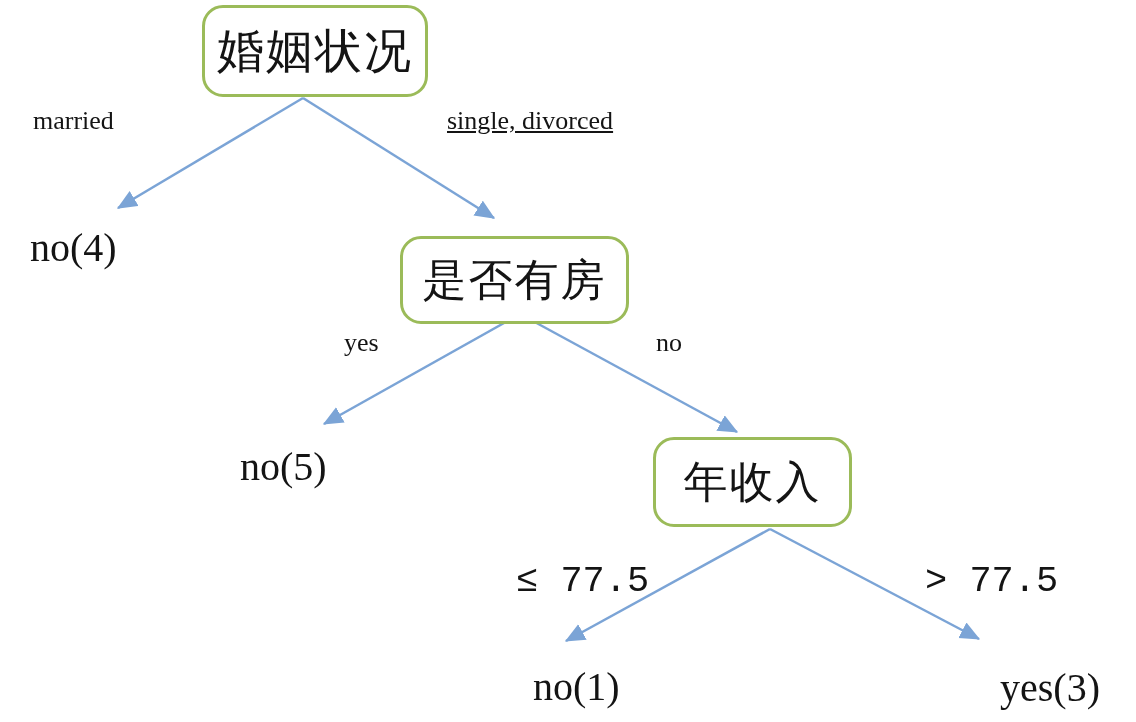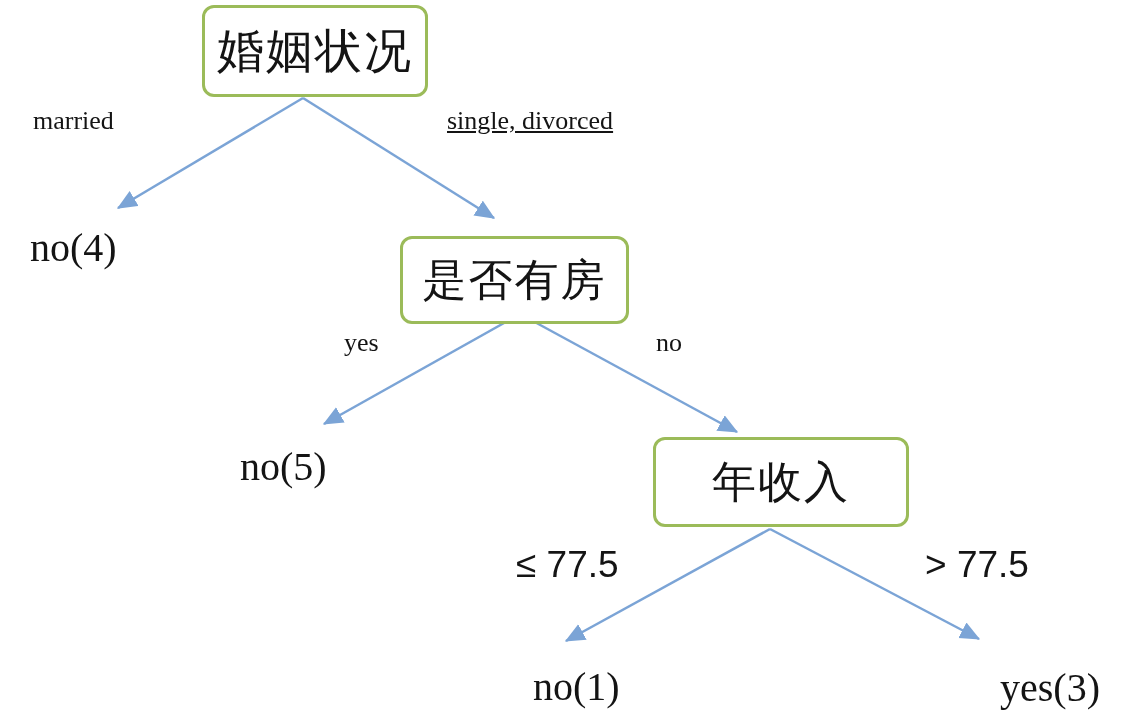--- a/index.html
+++ b/index.html
@@ -26,40 +26,41 @@
   }
   svg.edges line {
     stroke: var(--arrow);
     stroke-width: 2.5;
     fill: none;
   }
   svg.edges .arrowhead { fill: var(--arrow); }
   .node {
     position: absolute;
     border: 3.5px solid var(--node-border);
-    border-radius: 12px;
+    border-radius: 21px;
     background: var(--bg);
     display: flex;
     align-items: center;
     justify-content: center;
     font-size: 44px;
     letter-spacing: 2px;
     color: var(--text);
   }
   .node.root { font-size: 47px; }
   .edge-label {
     position: absolute;
     font-size: 26px;
     line-height: 1;
     white-space: nowrap;
     color: var(--text);
   }
   .edge-label.sans {
-    font-family: Liberation Sans, sans-serif;
+    font-family: Liberation Mono, monospace;
     font-size: 37px;
+    margin-top: 17px;
   }
   .leaf-label {
     position: absolute;
     font-size: 40px;
     line-height: 1;
     white-space: nowrap;
     color: var(--text);
   }
 </style>
 </head>
@@ -82,21 +83,21 @@
   </svg>
 
   <div class="node root" style="left:202px; top:5px; width:226px; height:92px;">
     <span>婚姻状况</span>
   </div>
 
   <div class="node" style="left:400px; top:236px; width:229px; height:88px;">
     <span>是否有房</span>
   </div>
 
-  <div class="node" style="left:653px; top:437px; width:256px; height:90px;">
+  <div class="node" style="left:653px; top:437px; width:199px; height:90px;">
     <span>年收入</span>
   </div>
 
   <div class="edge-label" style="left:33px;  top:108px;">married</div>
   <div class="edge-label" style="left:447px; top:108px;text-decoration:underline;">single, divorced</div>
   <div class="edge-label" style="left:344px; top:330px;">yes</div>
   <div class="edge-label" style="left:656px; top:330px;">no</div>
   <div class="edge-label sans" style="left:516px; top:546px;">≤ 77.5</div>
   <div class="edge-label sans" style="left:925px; top:546px;">&gt; 77.5</div>
 

